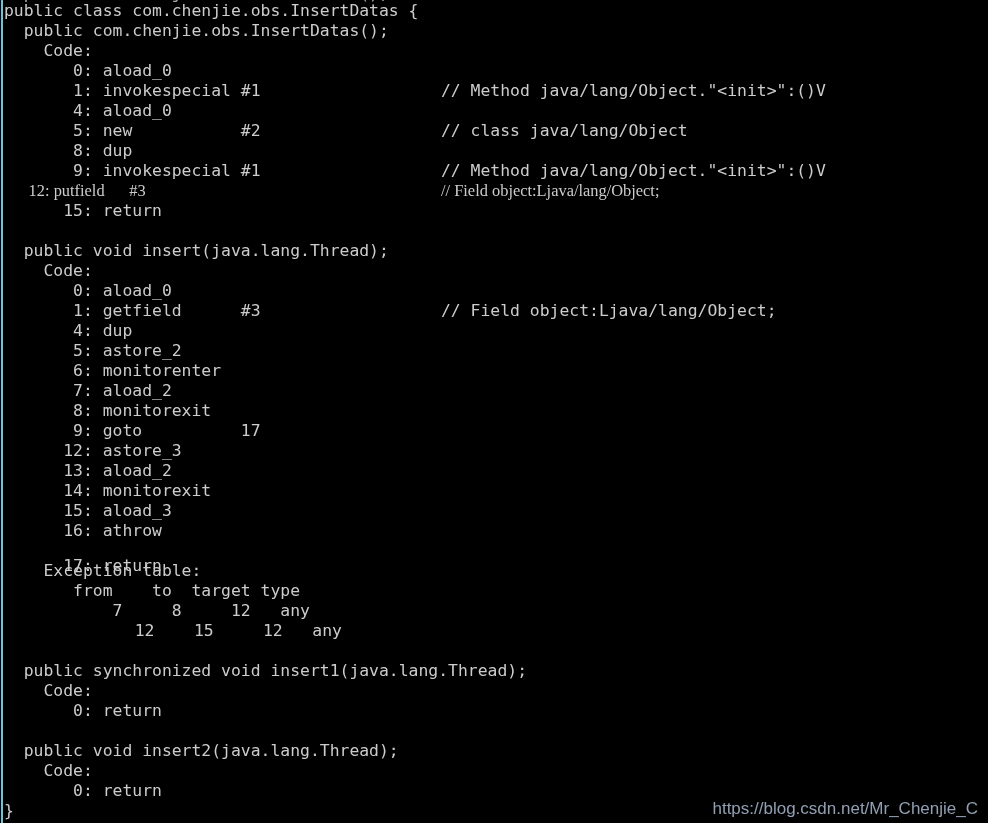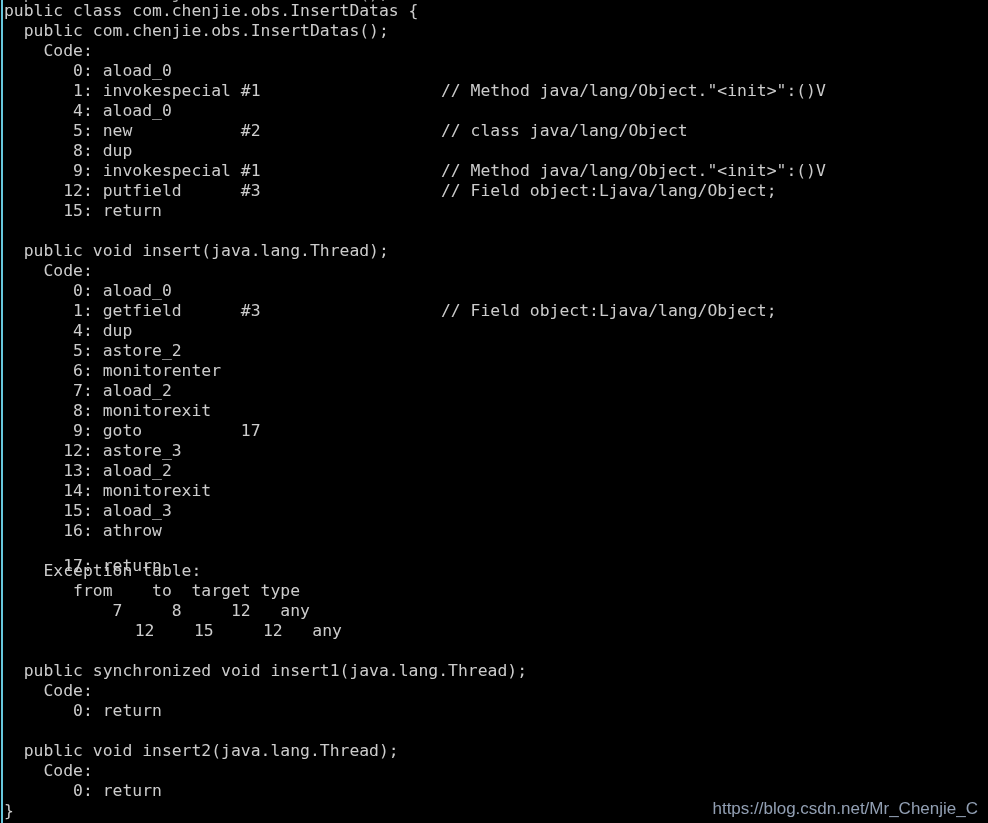--- a/index.html
+++ b/index.html
@@ -107,21 +107,21 @@
   <div id="code-surface">
       <div class="code-line" style="top: 1px;"><span class="seg-code">public class com.chenjie.obs.InsertDatas {</span></div>
       <div class="code-line" style="top: 21px;"><span class="seg-code">  public com.chenjie.obs.InsertDatas();</span></div>
       <div class="code-line" style="top: 41px;"><span class="seg-code">    Code:</span></div>
       <div class="code-line" style="top: 61px;"><span class="seg-code">       0: aload_0</span></div>
       <div class="code-line" style="top: 81px;"><span class="seg-code">       1: invokespecial #1</span><span class="seg-comment">// Method java/lang/Object."&lt;init&gt;":()V</span></div>
       <div class="code-line" style="top: 101px;"><span class="seg-code">       4: aload_0</span></div>
       <div class="code-line" style="top: 121px;"><span class="seg-code">       5: new           #2</span><span class="seg-comment">// class java/lang/Object</span></div>
       <div class="code-line" style="top: 141px;"><span class="seg-code">       8: dup</span></div>
       <div class="code-line" style="top: 161px;"><span class="seg-code">       9: invokespecial #1</span><span class="seg-comment">// Method java/lang/Object."&lt;init&gt;":()V</span></div>
-      <div class="code-line" style="top: 181px;"><span class="seg-code">      12: putfield      #3</span><span class="seg-comment">// Field object:Ljava/lang/Object;</span></div>
+      <div class="code-line" style="top: 181px; font-family: Liberation Serif, serif;"><span class="seg-code">      12: putfield      #3</span><span class="seg-comment">// Field object:Ljava/lang/Object;</span></div>
       <div class="code-line" style="top: 201px;"><span class="seg-code">      15: return</span></div>
       <div class="code-line" style="top: 221px;"><span class="seg-code"></span></div>
       <div class="code-line" style="top: 241px;"><span class="seg-code">  public void insert(java.lang.Thread);</span></div>
       <div class="code-line" style="top: 261px;"><span class="seg-code">    Code:</span></div>
       <div class="code-line" style="top: 281px;"><span class="seg-code">       0: aload_0</span></div>
       <div class="code-line" style="top: 301px;"><span class="seg-code">       1: getfield      #3</span><span class="seg-comment">// Field object:Ljava/lang/Object;</span></div>
       <div class="code-line" style="top: 321px;"><span class="seg-code">       4: dup</span></div>
       <div class="code-line" style="top: 341px;"><span class="seg-code">       5: astore_2</span></div>
       <div class="code-line" style="top: 361px;"><span class="seg-code">       6: monitorenter</span></div>
       <div class="code-line" style="top: 381px;"><span class="seg-code">       7: aload_2</span></div>

